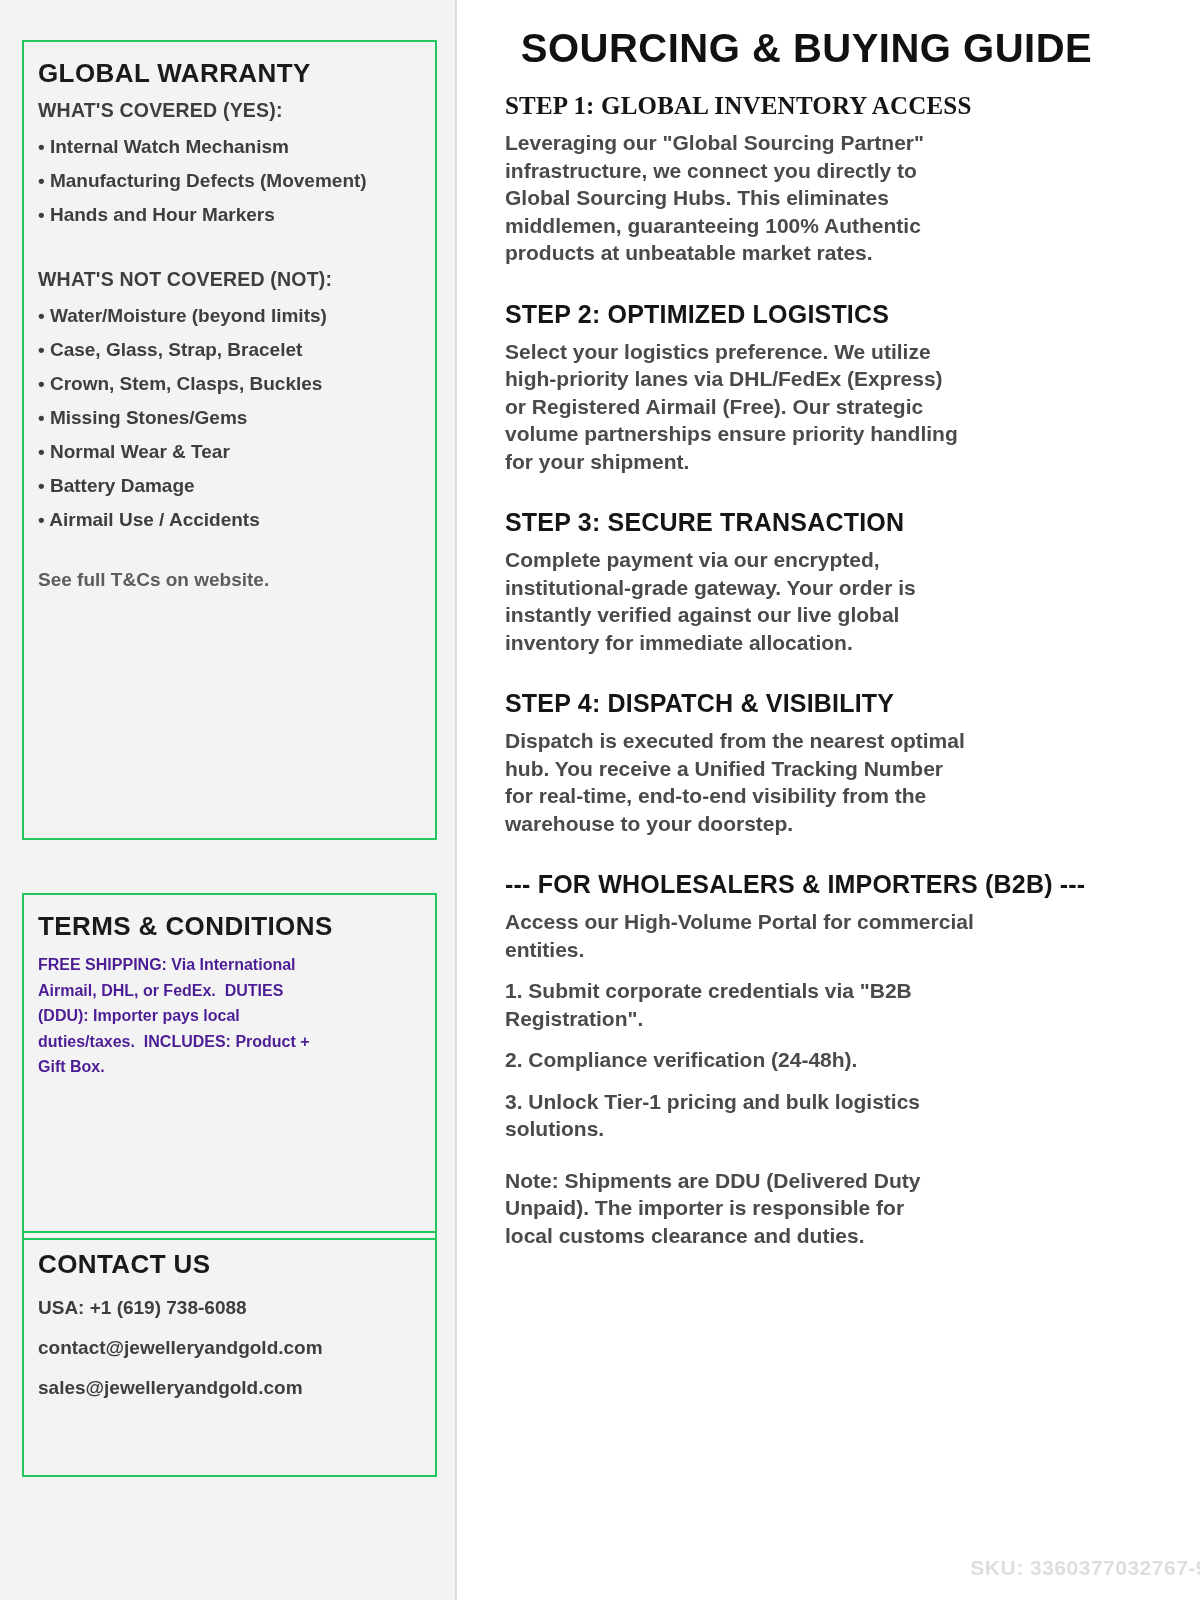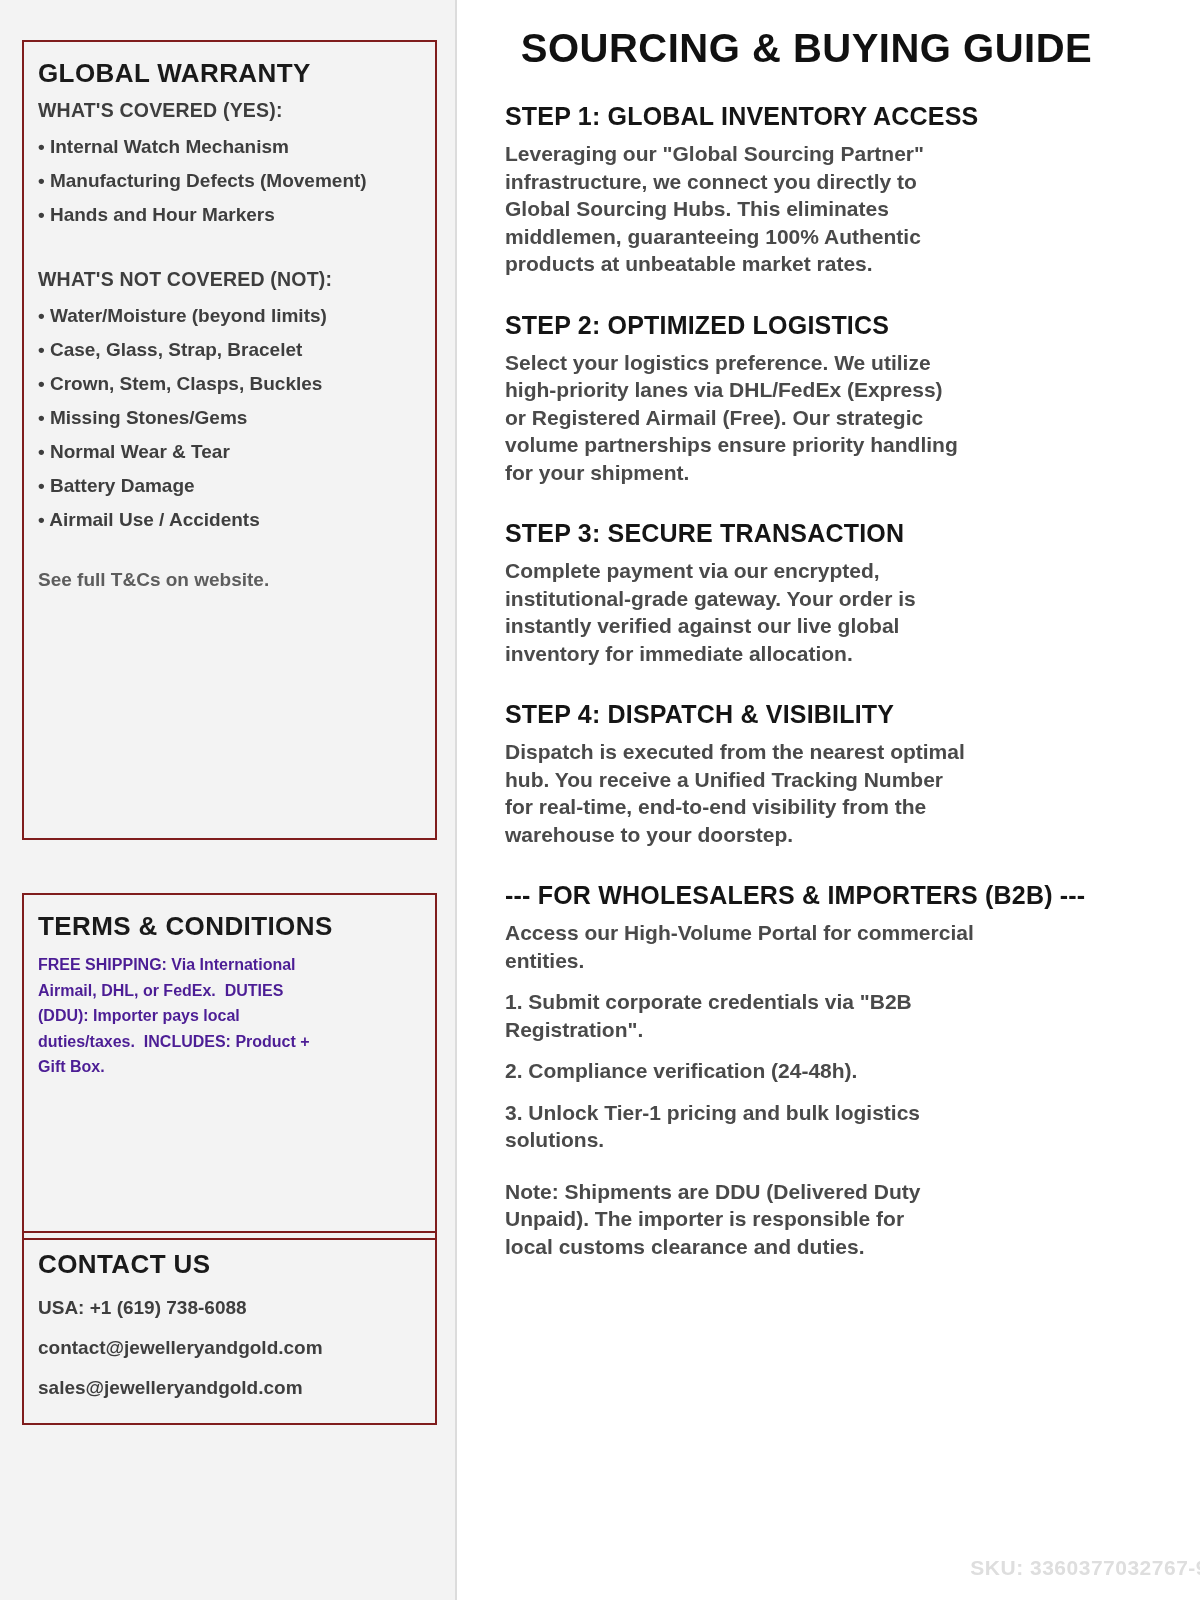--- a/index.html
+++ b/index.html
@@ -14,27 +14,27 @@
   
   .sidebar {
     position: absolute; left: 0; top: 0;
     width: 457px; height: 1600px;
     background: #f3f3f3;
     border-right: 2px solid #dcdcdc;
     box-sizing: border-box;
   }
   .panel {
     position: absolute; left: 22px; width: 415px;
-    border: 2px solid #7f1d1d;
+    border: 2px solid #22c55e;
     box-sizing: border-box;
     padding: 16px 14px 0 14px;
   }
   .panel-warranty { top: 40px;  height: 800px; }
   .panel-terms    { top: 861px; height: 347px; margin-top: 32px; }
-  .panel-contact  { top: 1231px; height: 194px; }
+  .panel-contact  { top: 1231px; height: 246px; }
 
   .panel-title {
     font-size: 26px; font-weight: bold; color: #1a1a1a;
     letter-spacing: 0.4px; margin: 0 0 10px 0;
   }
   .sub-heading {
     font-size: 19.5px; font-weight: bold; color: #3e3e3e;
     letter-spacing: 0.2px; margin: 4px 0 8px 0;
   }
   .sub-heading.second { margin-top: 36px; }
@@ -70,21 +70,21 @@
     font-size: 40px; font-weight: bold; color: #111111;
     letter-spacing: 0.5px;
     text-align: center;
     margin: 26px 46px 0 -46px; 
   }
   .section-heading {
     font-size: 25px; font-weight: bold; color: #151515;
     letter-spacing: 0.2px;
     margin: 33px 0 9px 0;
   }
-  .section-heading.first { margin-top: 31px; }
+  .section-heading.first { margin-top: 21px; font-family: Liberation Serif, serif; }
   .body-lines > div {
     font-size: 21px; font-weight: bold; color: #4a4a4a;
     line-height: 27.5px; white-space: pre;
   }
   .body-lines.spaced { margin-top: 14px; }
   .note-block { margin-top: 24px; }
 
   .sku {
     position: absolute; top: 1556px; right: -8px;
     font-size: 21px; font-weight: bold; color: #dedede;

